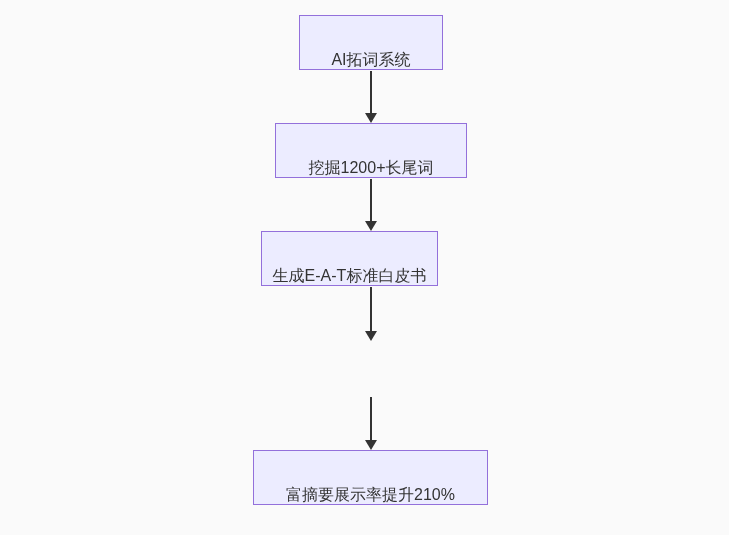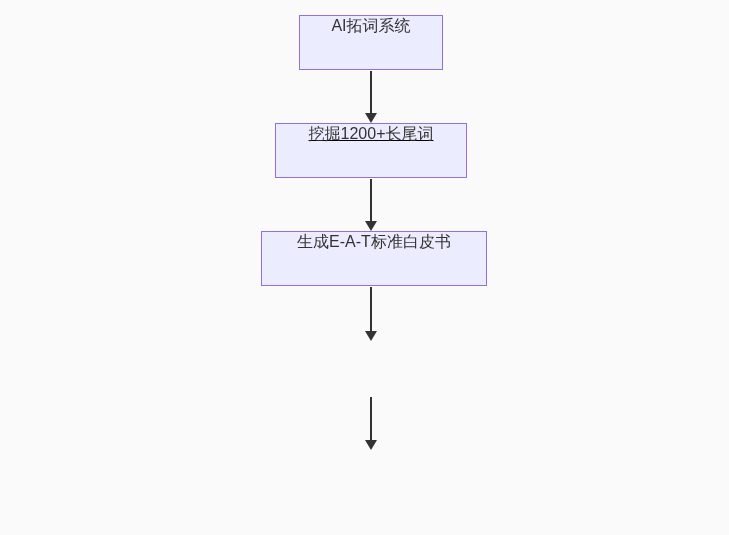--- a/index.html
+++ b/index.html
@@ -16,32 +16,32 @@
     background: #fafafa;
     overflow: hidden;
   }
   .node {
     position: absolute;
     box-sizing: border-box;
     height: 55px;
     background: #ececff;
     border: 1px solid #9370db;
     display: flex;
-    align-items: flex-start;
+    align-items: flex-end;
     justify-content: center;
   }
   .node span {
     color: #333333;
     font-size: 16px;
     line-height: 1.2;
     white-space: nowrap;
   }
   .n1 { left: 299px; top: 15px;  width: 144px; }
-  .n2 { left: 275px; top: 123px; width: 192px; text-decoration: underline; }
-  .n3 { left: 261px; top: 231px; width: 226px; }
+  .n2 { left: 275px; top: 123px; width: 192px; }
+  .n3 { left: 261px; top: 231px; width: 177px; }
   .n4 { left: 264px; top: 341px; width: 214px; }
   .n5 { left: 253px; top: 450px; width: 235px; }
 
   .arrow {
     position: absolute;
     left: 364px;           
     width: 14px;
   }
   .a1 { top: 71px;  height: 52px; }
   .a2 { top: 179px; height: 52px; }
@@ -97,14 +97,17 @@
     <div class="shaft"></div>
     <div class="head"></div>
   </div>
 
 
   <div class="arrow a4">
     <div class="shaft"></div>
     <div class="head"></div>
   </div>
 
+  <div class="node n5">
+    <span>富摘要展示率提升210%</span>
+  </div>
 
 </div>
 
 </body></html>

